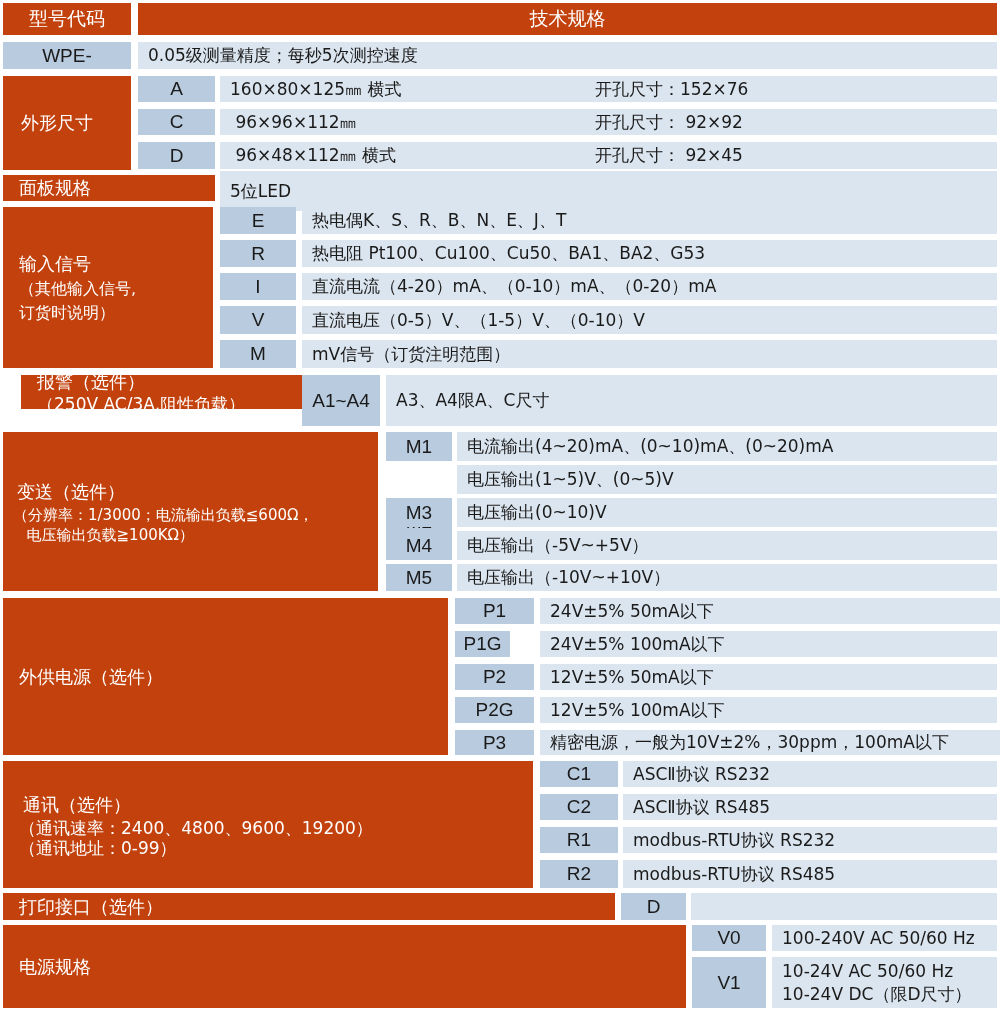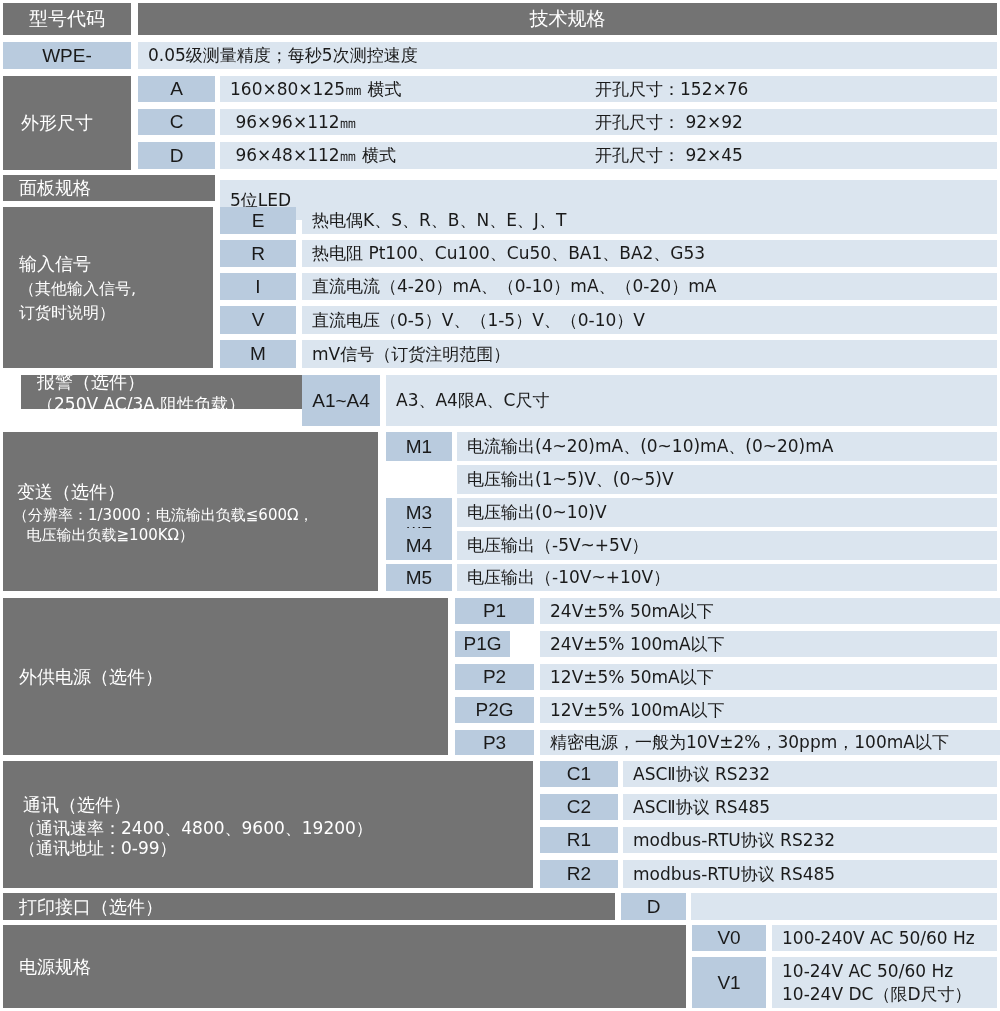--- a/index.html
+++ b/index.html
@@ -1,18 +1,18 @@
 <!DOCTYPE html>
 <html><head>
 <meta charset="utf-8">
 <style>
   html,body{margin:0;padding:0;background:#ffffff;}
   body{width:1000px;height:1011px;position:relative;overflow:hidden;font-family:"DejaVu Sans","Liberation Sans",sans-serif;}
   .cell{position:absolute;box-sizing:border-box;display:flex;align-items:center;white-space:nowrap;}
-  .dark{background:#737373;color:#ffffff;}
+  .dark{background:#c2410c;color:#ffffff;}
   .mid{background:#b9cbde;color:#1a1a1a;justify-content:center;font-family:"Liberation Sans",sans-serif;font-size:19px;}
   .light{background:#dbe5ef;color:#1a1a1a;font-size:17px;padding-left:10px;}
   .hdr{font-size:19px;justify-content:center;}
   .lbl{font-size:18px;padding-left:16px;flex-direction:column;align-items:flex-start;justify-content:center;}
   .lbl .sub{font-size:17px;line-height:20px;}
   .lbl .main{font-size:18px;line-height:26px;}
   .two{display:flex;flex-direction:column;justify-content:center;line-height:23px;}
 </style>
 </head>
 <body>
@@ -38,21 +38,21 @@
   </div>
 <div class="cell mid" style="left:138px;top:142px;width:77px;height:27px;">D</div>
 <div class="cell light" style="left:220px;top:142px;width:777px;height:27px;">
     <span style="width:365px;white-space:pre"> 96×48×112㎜ 横式</span>
     <span style="white-space:pre">开孔尺寸： 92×45</span>
   </div>
 
 <div class="cell dark lbl" style="left:3px;top:175px;width:212px;height:26px;">
     <span class="main">面板规格</span>
   </div>
-<div class="cell light" style="left:220px;top:180px;width:777px;height:40px;">5位LED</div>
+<div class="cell light" style="left:220px;top:171px;width:777px;height:40px;">5位LED</div>
 
 <div class="cell dark lbl" style="left:3px;top:207px;width:210px;height:161px;">
   <span class="main">输入信号</span>
   <span class="sub" style="font-size:16px;line-height:24px;">（其他输入信号,</span>
   <span class="sub" style="font-size:16px;line-height:24px;">订货时说明）</span>
 </div>
 <div class="cell mid" style="left:220px;top:207px;width:76px;height:27px;">E</div>
 <div class="cell light" style="left:302px;top:207px;width:695px;height:27px;">热电偶K、S、R、B、N、E、J、T</div>
 <div class="cell mid" style="left:220px;top:240px;width:76px;height:27px;">R</div>
 <div class="cell light" style="left:302px;top:240px;width:695px;height:27px;">热电阻 Pt100、Cu100、Cu50、BA1、BA2、G53</div>

